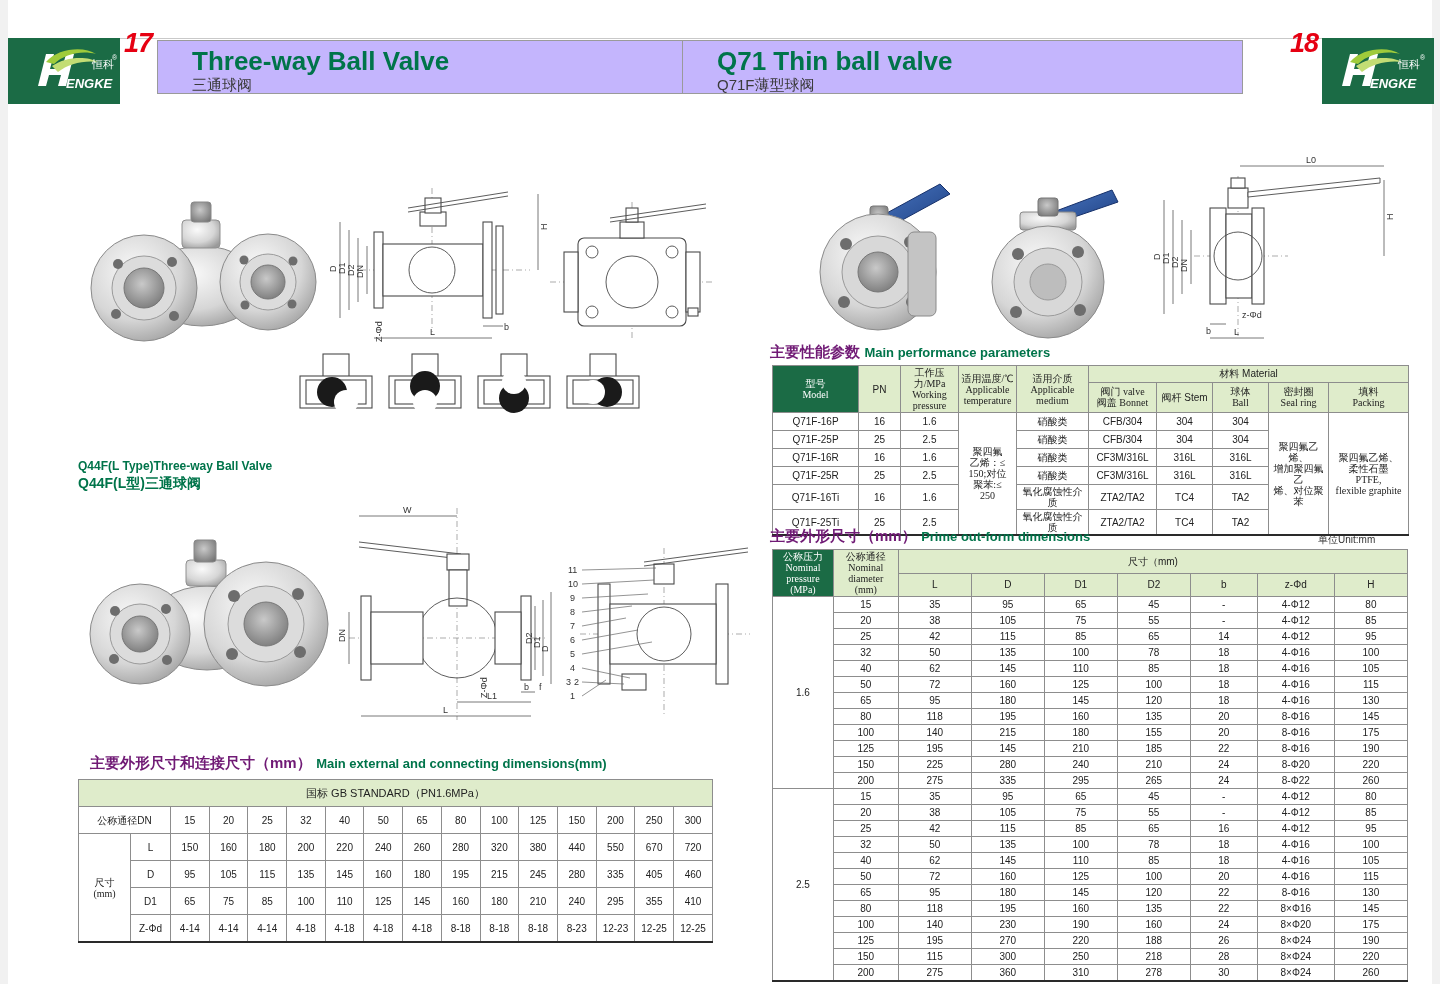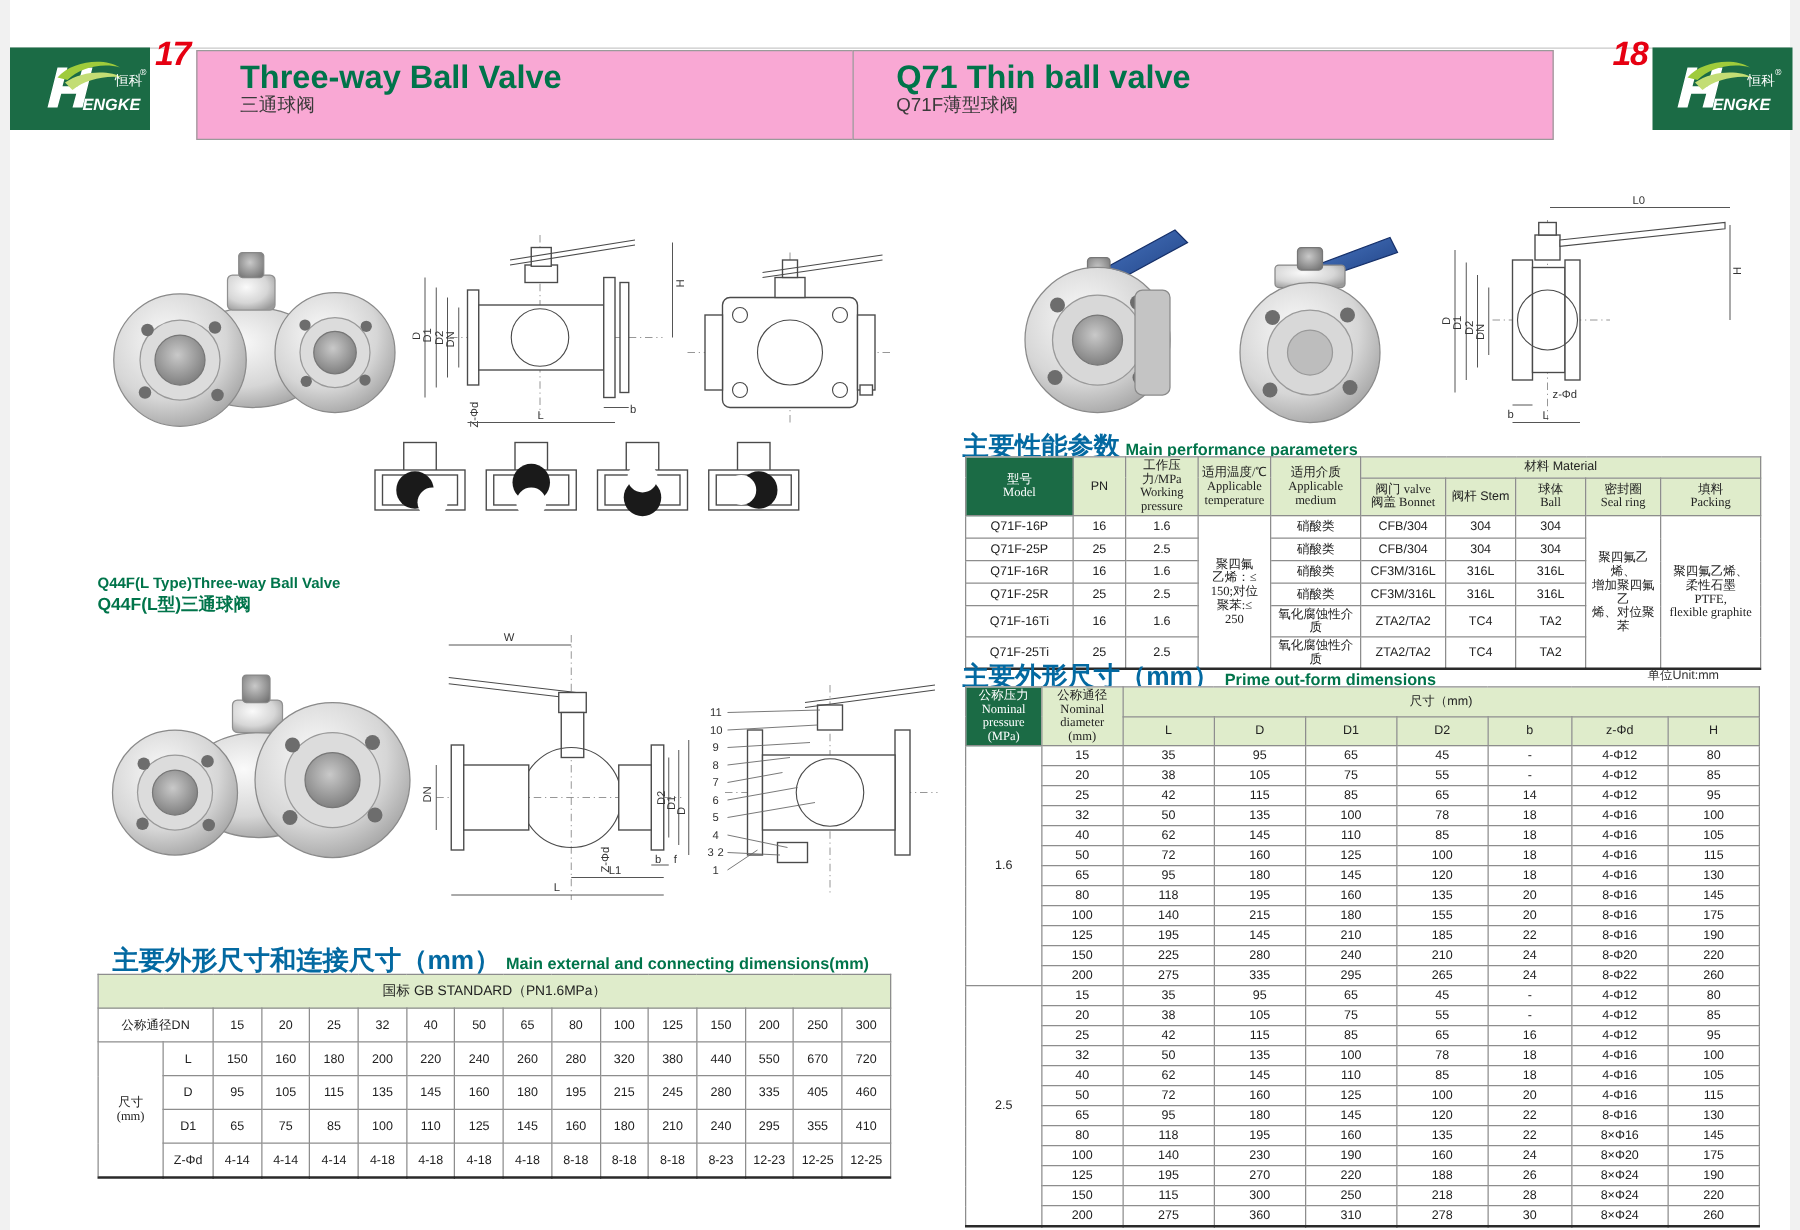--- a/index.html
+++ b/index.html
@@ -6,34 +6,34 @@
   #page{position:relative;width:1440px;height:984px;background:#fff;overflow:hidden;
         font-family:"Liberation Sans","DejaVu Sans",sans-serif;color:#222;}
   .edge{position:absolute;top:0;bottom:0;width:8px;background:#f1f1f1;}
   .edge.l{left:0;} .edge.r{right:0;}
   .topline{position:absolute;left:8px;right:8px;top:38px;height:1px;background:#c9c9c9;}
 
   .logo-box{position:absolute;top:38px;width:112px;height:66px;background:#1b6b45;}
   .logo-inner{position:relative;width:100%;height:100%;}
   .pgno{position:absolute;top:28px;font-size:27px;font-weight:bold;color:#e60012;
         font-style:italic;letter-spacing:-1px;}
-  .title-box{position:absolute;top:40px;height:72px;border:1px solid #9a9a9a;background:#f9a8d4;
+  .title-box{position:absolute;top:40px;height:54px;border:1px solid #9a9a9a;background:#c4b5fd;
              padding:6px 0 0 34px;box-sizing:border-box;}
   .big-title{font-size:26px;font-weight:bold;color:#00744a;letter-spacing:0;line-height:28px;}
   .sub-title{font-size:15px;color:#3a3a3a;line-height:20px;}
 
   .sec-head{position:absolute;color:#00744a;}
   .sec-head .en{font-size:12px;font-weight:bold;display:block;}
   .sec-head .cn{font-size:14px;font-weight:bold;display:block;margin-top:2px;}
 
   .fig{position:absolute;}
   .abs{position:absolute;}
 
   .tbl-title{position:absolute;font-weight:bold;}
-  .tbl-title .cn{color:#0369a1;font-size:21px;}
+  .tbl-title .cn{color:#701a75;font-size:15px;}
   .tbl-title .en{color:#00744a;font-size:13px;}
   .unit-label{position:absolute;font-size:10px;color:#333;}
 
   table.tbl{border-collapse:collapse;table-layout:fixed;font-size:10px;background:#fff;
             border-bottom:2px solid #2a2a2a;}
   table.tbl th,table.tbl td{border:1px solid #8d8d8d;text-align:center;vertical-align:middle;
             padding:1px 1px;line-height:11px;font-weight:normal;color:#222;}
   table.tbl th.hd{background:#dfeccb;color:#222;}
   table.tbl th.std{background:#dfeccb;font-size:11px;height:24px;}
   table.tbl th.dark{background:#1b6b45;color:#fff;}

